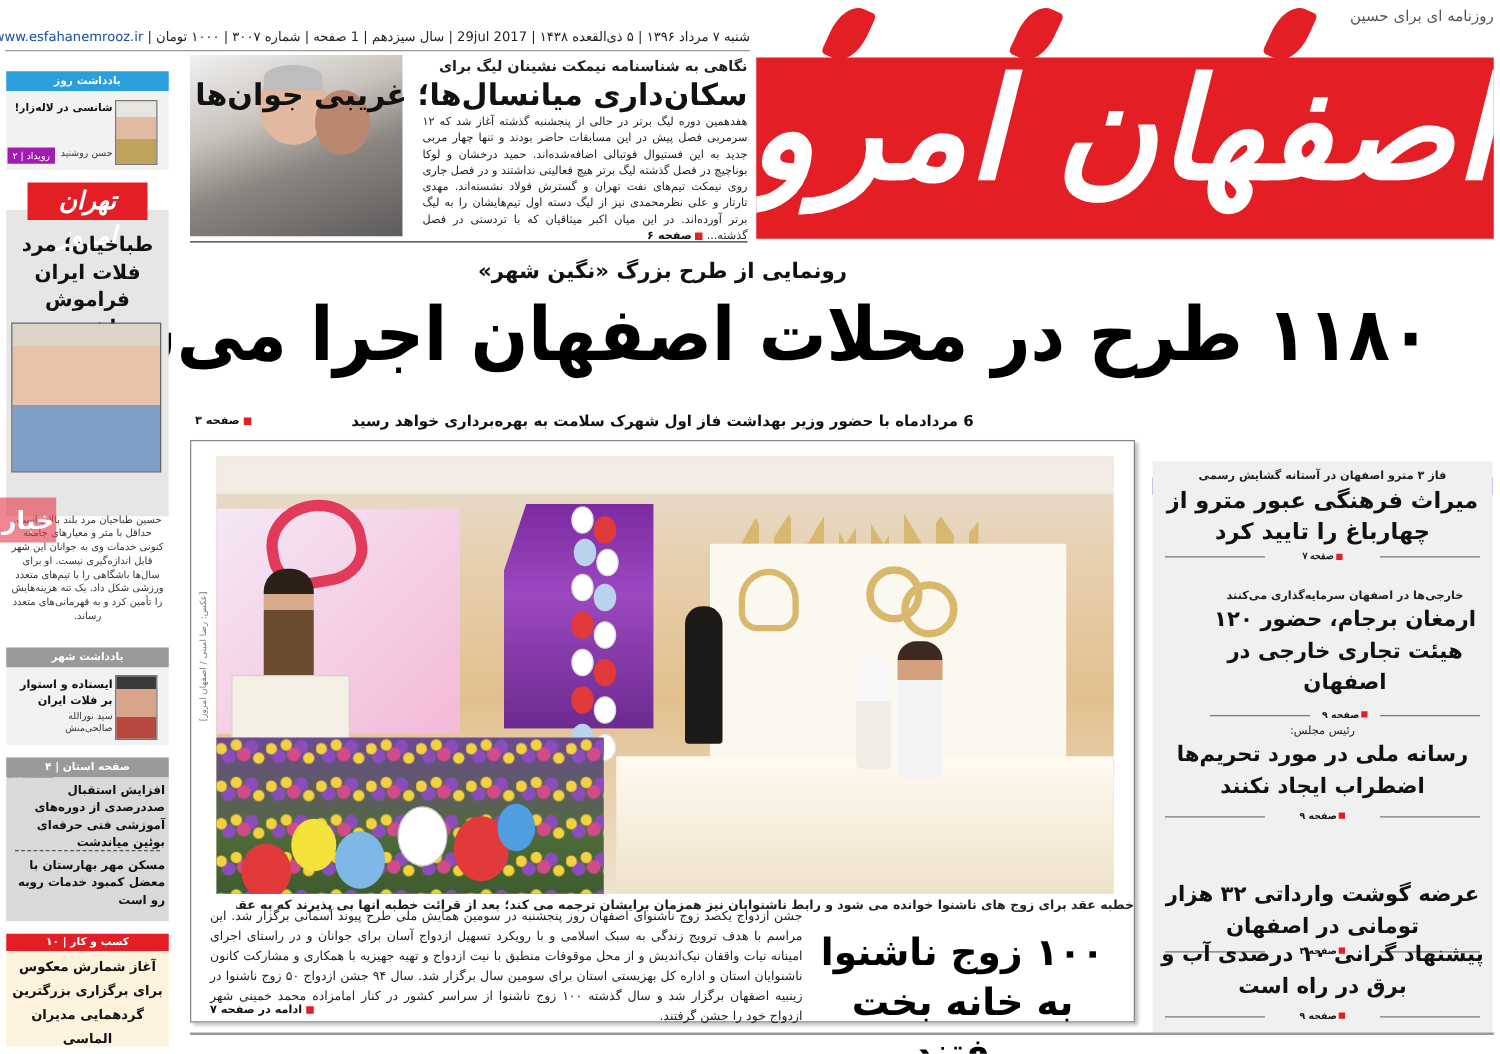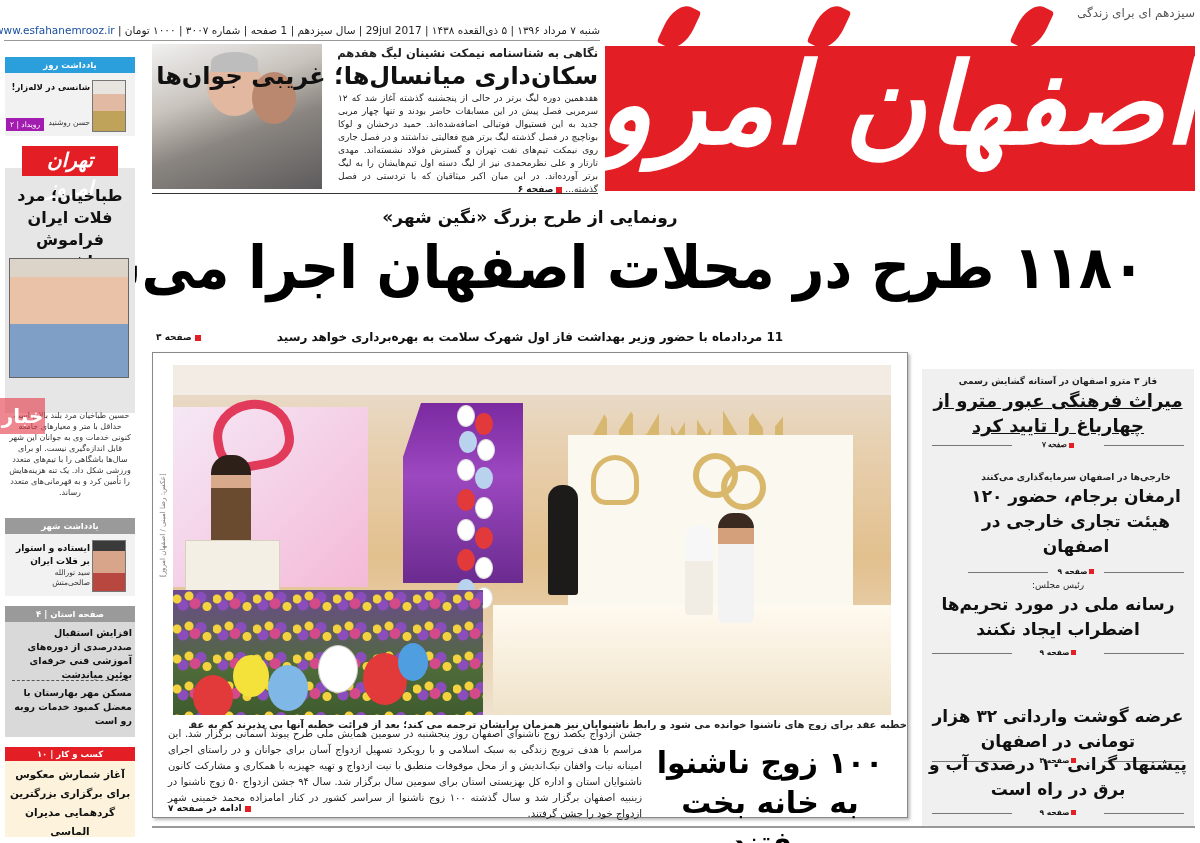--- a/index.html
+++ b/index.html
@@ -96,34 +96,34 @@
   .ls-item4b { left: 10px; top: 686px; width: 122px; }
   .ls-hdr-red { left: 5px; top: 747px; width: 130px; height: 14px; background: #e31e25; color: #fff; font-size: 8.5px; font-weight: bold; text-align: center; line-height: 14px; }
   .ls-box5 { left: 5px; top: 761px; width: 130px; height: 76px; background: #fdf3dc; }
   .ls-item5 { left: 8px; top: 765px; width: 124px; font-size: 10.5px; font-weight: bold; text-align: center; line-height: 19px; }
 
   
   .rc-header { left: 922px; top: 355px; width: 272px; height: 14px; background: #6d28d9; color: #fff; font-size: 8.5px; text-align: center; line-height: 14px; font-weight: bold; margin-top: 27px; }
   .rc-box { left: 922px; top: 369px; width: 272px; height: 458px; background: #f0f0f0; }
   .rc-kicker { font-size: 9px; font-weight: bold; text-align: center; color: #222; }
   .rc-title { font-size: 17px; font-weight: bold; text-align: center; line-height: 25px; color: #111; }
-  .rc-title.heavy { font-weight: 900; font-size: 18px; text-decoration: underline; }
+  .rc-title.heavy { font-weight: 900; font-size: 18px; }
   .rc-ref { text-align: center; font-size: 7.5px; font-weight: bold; position: relative; }
   .rc-ref::before, .rc-ref::after { content: ""; position: absolute; top: 50%; width: 80px; border-top: 1px solid #777; }
   .rc-ref::before { left: 10px; } .rc-ref::after { right: 10px; }
   .rc-ref .sq { display: inline-block; width: 5px; height: 5px; background: #e31e25; margin-left: 2px; vertical-align: middle; }
   .rc-item { left: 922px; width: 272px; }
 
   .bottom-rule { left: 152px; top: 826px; width: 1043px; border-top: 2px solid #999; }
   .watermark { left: 0; top: 398px; width: 45px; height: 36px; background: rgba(228,55,70,0.6); color: #fff; font-weight: bold; font-size: 20px; line-height: 36px; text-align: center; }
 </style>
 </head>
 <body>
 
-<div class="abs tagline rtl">سیزدهم ای برای زندگی</div>
+<div class="abs tagline rtl">روزنامه ای برای حسین</div>
 <div class="abs logo-spike" style="left:1018px;top:4px;"></div>
 <div class="abs logo-spike" style="left:815px;top:4px;"></div>
 <div class="abs logo-spike" style="left:665px;top:4px;"></div>
 <div class="abs logo-box">
   <div class="logo-text rtl">اصفهان امروز</div>
 </div>
 
 <div class="abs dateline rtl">
   <span>شنبه ۷ مرداد ۱۳۹۶</span> |
   <span>۵ ذی‌القعده ۱۴۳۸</span> |
@@ -135,31 +135,31 @@
   <span class="url">www.esfahanemrooz.ir</span>
 </div>
 
 <div class="abs top-story">
   <div class="abs top-photo">
     <div class="abs face1">
         <div class="hair"></div>
       </div>
     <div class="abs face2"></div>
   </div>
-  <div class="abs top-kicker rtl">نگاهی به شناسنامه نیمکت نشینان لیگ هفدهم</div>
+  <div class="abs top-kicker rtl">نگاهی به شناسنامه نیمکت نشینان لیگ برای</div>
   <div class="abs top-title rtl">سکان‌داری میانسال‌ها؛ غریبی جوان‌ها</div>
   <div class="abs top-body rtl">
     <span>هفدهمین دوره لیگ برتر در حالی از پنجشنبه گذشته آغاز شد که ۱۲ سرمربی فصل پیش در این مسابقات حاضر بودند و تنها چهار مربی جدید به این فستیوال فوتبالی اضافه‌شده‌اند. حمید درخشان و لوکا بوناچیچ در فصل گذشته لیگ برتر هیچ فعالیتی نداشتند و در فصل جاری روی نیمکت تیم‌های نفت تهران و گسترش فولاد نشسته‌اند. مهدی تارتار و علی نظرمحمدی نیز از لیگ دسته اول تیم‌هایشان را به لیگ برتر آورده‌اند. در این میان اکبر میثاقیان که با تردستی در فصل گذشته...</span>
     <span class="page-ref"><span class="sq"></span><span>صفحه ۶</span></span>
   </div>
 </div>
 
 <div class="abs kicker rtl">رونمایی از طرح بزرگ «نگین شهر»</div>
 <div class="abs headline rtl">۱۱۸۰ طرح در محلات اصفهان اجرا می‌شود</div>
-<div class="abs subhead rtl">11 مردادماه با حضور وزیر بهداشت فاز اول شهرک سلامت به بهره‌برداری خواهد رسید</div>
+<div class="abs subhead rtl">6 مردادماه با حضور وزیر بهداشت فاز اول شهرک سلامت به بهره‌برداری خواهد رسید</div>
 <div class="abs subhead-ref page-ref rtl"><span class="sq"></span><span>صفحه ۳</span></div>
 
 <div class="abs photo-frame">
   <div class="abs photo">
     <div class="abs ceiling"></div>
     <div class="abs banner-left"></div>
     <div class="abs heart"></div>
     <div class="abs banner-purple" style="left:230px;"></div>
     <div class="abs white-wall"></div>
     <div class="abs crown-row"></div>

